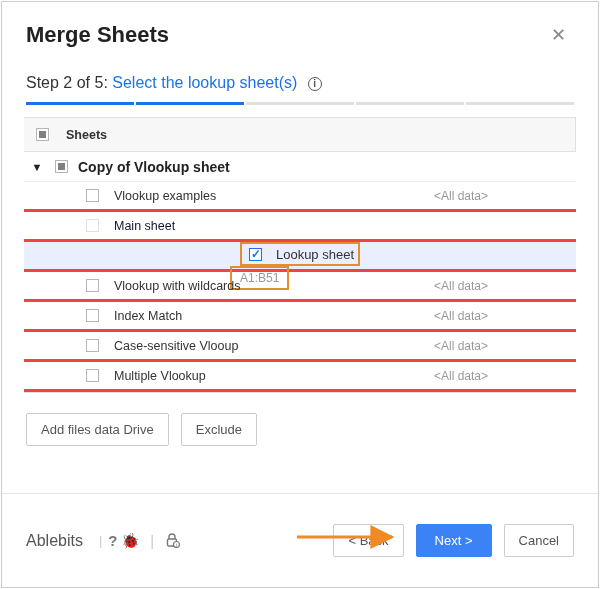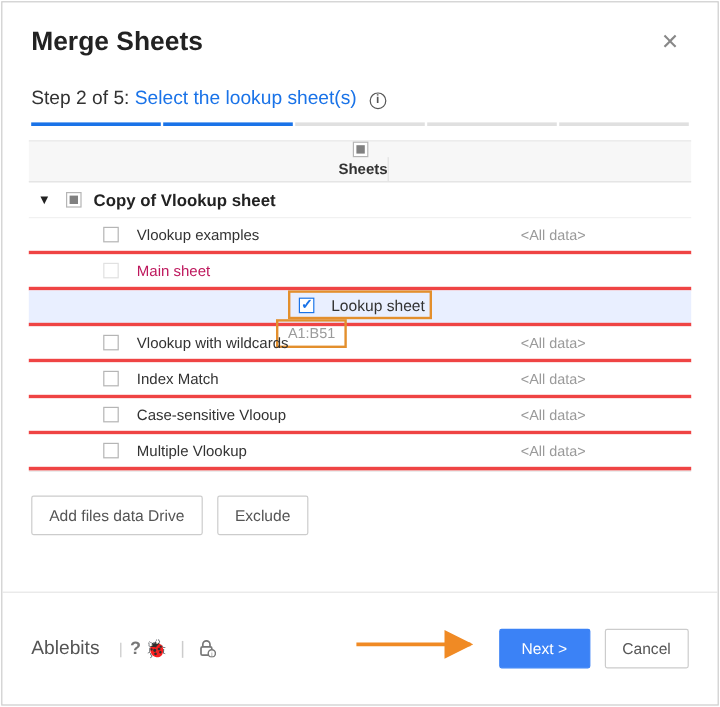--- a/index.html
+++ b/index.html
@@ -79,21 +79,20 @@
   }
   .thead {
     display: flex;
     align-items: center;
     background: #f7f7f7;
     border-bottom: 1px solid #e0e0e0;
     height: 34px;
     font-weight: bold;
     font-size: 12.5px;
     color: #333;
-    flex-direction: column;
   }
   .col-chk { width: 36px; display:flex; justify-content:center;}
   .col-sheets { flex: 1; padding-left: 6px; border-right:1px solid #e0e0e0; height:100%; display:flex; align-items:center;}
   .col-ranges { width: 156px; padding-left: 14px; display:flex; align-items:center; height:100%;}
   .thead .col-ranges { border-right: 1px solid #e0e0e0; }
 
   .group-row {
     display:flex;
     align-items:center;
     height:30px;
@@ -108,21 +107,21 @@
     align-items:center;
     height:30px;
     border-bottom:3px solid #ef4444;
     background:#fff;
   }
   .row.selected { background:#e9efff;flex-direction:column; }
   .row .indent { width:56px; }
   .row .chk-cell { width:24px; display:flex; justify-content:center; align-items:center; height:100%;}
   .row .name { flex:1; padding-left:10px; font-size:12.5px; color:#333; height:100%; display:flex; align-items:center;}
   .row .range { width:156px; padding-left:14px; color:#9a9a9a; font-size:12px; display:flex; align-items:center; height:100%;}
-  .row.disabled .name, .row.disabled .range { color:#be185d; }
+  .row.disabled .name, .row.disabled .range { color:#0f172a; }
   .row.disabled .chk { opacity:0.4;}
 
   .chk {
     width:13px; height:13px; border:1.3px solid #b5b5b5; background:#fff;
     display:inline-flex; align-items:center; justify-content:center;
   }
   .chk.ind { background:#fff; }
   .chk.ind::after { content:""; width:7px; height:7px; background:#808080; display:block;}
   .chk.on { border-color:#1a73e8; color:#1a73e8; font-size:12px; line-height:10px; font-weight:bold;}
   .chk.on::after { content:"✓"; transform:translateY(-0.5px);}
@@ -287,20 +286,21 @@
       <span style="cursor:pointer;position:relative;">
         <svg width="16" height="16" viewBox="0 0 16 16" style="vertical-align:-2px;">
           <path d="M5 7 V5 a3 3 0 0 1 6 0 V7" fill="none" stroke="#777" stroke-width="1.4"></path>
           <rect x="3.5" y="7" width="9" height="7" rx="1.3" fill="none" stroke="#777" stroke-width="1.4"></rect>
           <circle cx="12.5" cy="12.5" r="3" fill="#fff" stroke="#777" stroke-width="1.2"></circle>
           <text x="12.5" y="15" font-size="5" text-anchor="middle" fill="#777" font-family="Arial">i</text>
         </svg>
       </span>
     </span>
     <div class="nav-btns">
+      <button class="btn">&lt; Back</button>
       <button class="btn primary">Next &gt;</button>
       <button class="btn">Cancel</button>
     </div>
   </div>
 
   <svg class="arrow-annot" style="left:290px; top:520px; width:110px; height:30px;">
     <defs>
       <marker id="ah" viewBox="0 0 10 10" refX="9" refY="5" markerWidth="8" markerHeight="8" orient="auto">
         <path d="M0 0 L10 5 L0 10 z" fill="#f08a24"></path>
       </marker>

